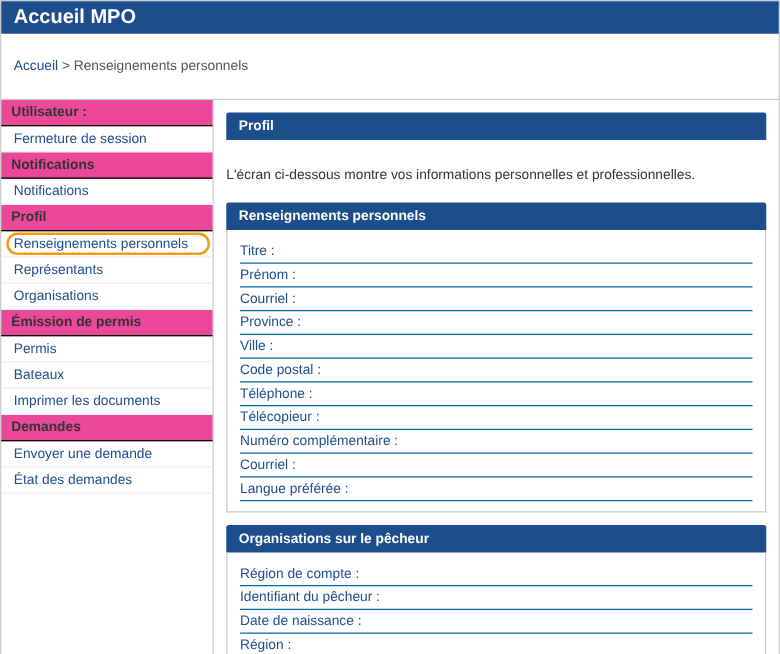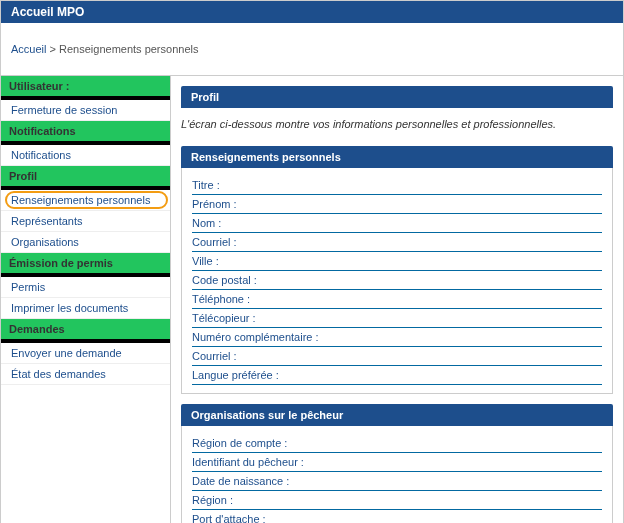--- a/index.html
+++ b/index.html
@@ -1,30 +1,30 @@
 <!DOCTYPE html>
 <html><head>
 <meta charset="utf-8">
 <style>
   * { box-sizing: border-box; margin: 0; padding: 0; }
   body { font-family: Arial, Helvetica, sans-serif; font-size: 11px; background: #fff; }
   .frame { width: 624px; border: 1px solid #ccc; }
-  .topbar { background: #26374a; background: #1d4e8c; color: #fff; padding: 4px 10px; font-weight: bold; font-size: 12px; }
+  .topbar { background: #26374a; background: #1d4e8c; color: #fff; padding: 4px 10px; font-weight: bold; font-size: 16px; }
   .breadcrumbs { padding: 20px 10px; font-size: 11px; color: #555; border-bottom: 1px solid #ccc; }
   .breadcrumbs a { color: #1d4e8c; text-decoration: none; }
   .layout { display: flex; }
   .sidebar { width: 170px; border-right: 1px solid #ccc; }
-  .side-head { background: #22c55e; padding: 4px 8px; font-weight: bold; color: #333; border-bottom: 4px solid #000000; }
+  .side-head { background: #ec4899; padding: 4px 8px; font-weight: bold; color: #333; border-bottom: 1px solid #000000; }
   .side-item { display: block; padding: 4px 10px; color: #1d4e8c; text-decoration: none; border-bottom: 1px solid #eee; cursor: pointer; }
   .side-item.active { position: relative; }
   .side-item.active .hl { position: absolute; left: 4px; right: 2px; top: 1px; bottom: 1px; border: 2px solid #f39c12; border-radius: 10px; pointer-events: none; }
   .main { flex: 1; padding: 0 10px 10px 10px; }
   .section-head { background: #1d4e8c; color: #fff; font-weight: bold; padding: 5px 10px; border-radius: 2px 2px 0 0; margin-top: 10px; }
   .box { border: 1px solid #ccc; padding: 8px 10px; border-top: none; }
-  .intro { padding: 10px 0 6px 0; color: #333; font-style: italic; }
+  .intro { padding: 22px 0 6px 0; color: #333; }
   .fields .row { padding: 3px 0; border-bottom: 1px solid #0369a1; color: #1d4e8c; }
 </style>
 </head>
 <body>
 
 <div class="frame">
   <div class="topbar">
     <span>Accueil MPO</span>
   </div>
   <div class="breadcrumbs">
@@ -43,37 +43,38 @@
       <div class="side-head">Profil</div>
       <a class="side-item active">
         <span>Renseignements personnels</span>
         <span class="hl"></span>
       </a>
       <a class="side-item">Représentants</a>
       <a class="side-item">Organisations</a>
 
       <div class="side-head">Émission de permis</div>
       <a class="side-item">Permis</a>
+      <a class="side-item">Bateaux</a>
       <a class="side-item">Imprimer les documents</a>
 
       <div class="side-head">Demandes</div>
       <a class="side-item">Envoyer une demande</a>
       <a class="side-item">État des demandes</a>
     </nav>
 
     <main class="main">
       <div class="section-head">Profil</div>
       <div class="intro">L'écran ci-dessous montre vos informations personnelles et professionnelles.</div>
 
       <div class="section-head">Renseignements personnels</div>
       <div class="box fields">
         <div class="row">Titre :</div>
         <div class="row">Prénom :</div>
-        <div class="row">Nom :</div>
         <div class="row">Courriel :</div>
+        <div class="row">Province :</div>
         <div class="row">Ville :</div>
         <div class="row">Code postal :</div>
         <div class="row">Téléphone :</div>
         <div class="row">Télécopieur :</div>
         <div class="row">Numéro complémentaire :</div>
         <div class="row">Courriel :</div>
         <div class="row">Langue préférée :</div>
       </div>
 
       <div class="section-head">Organisations sur le pêcheur</div>

